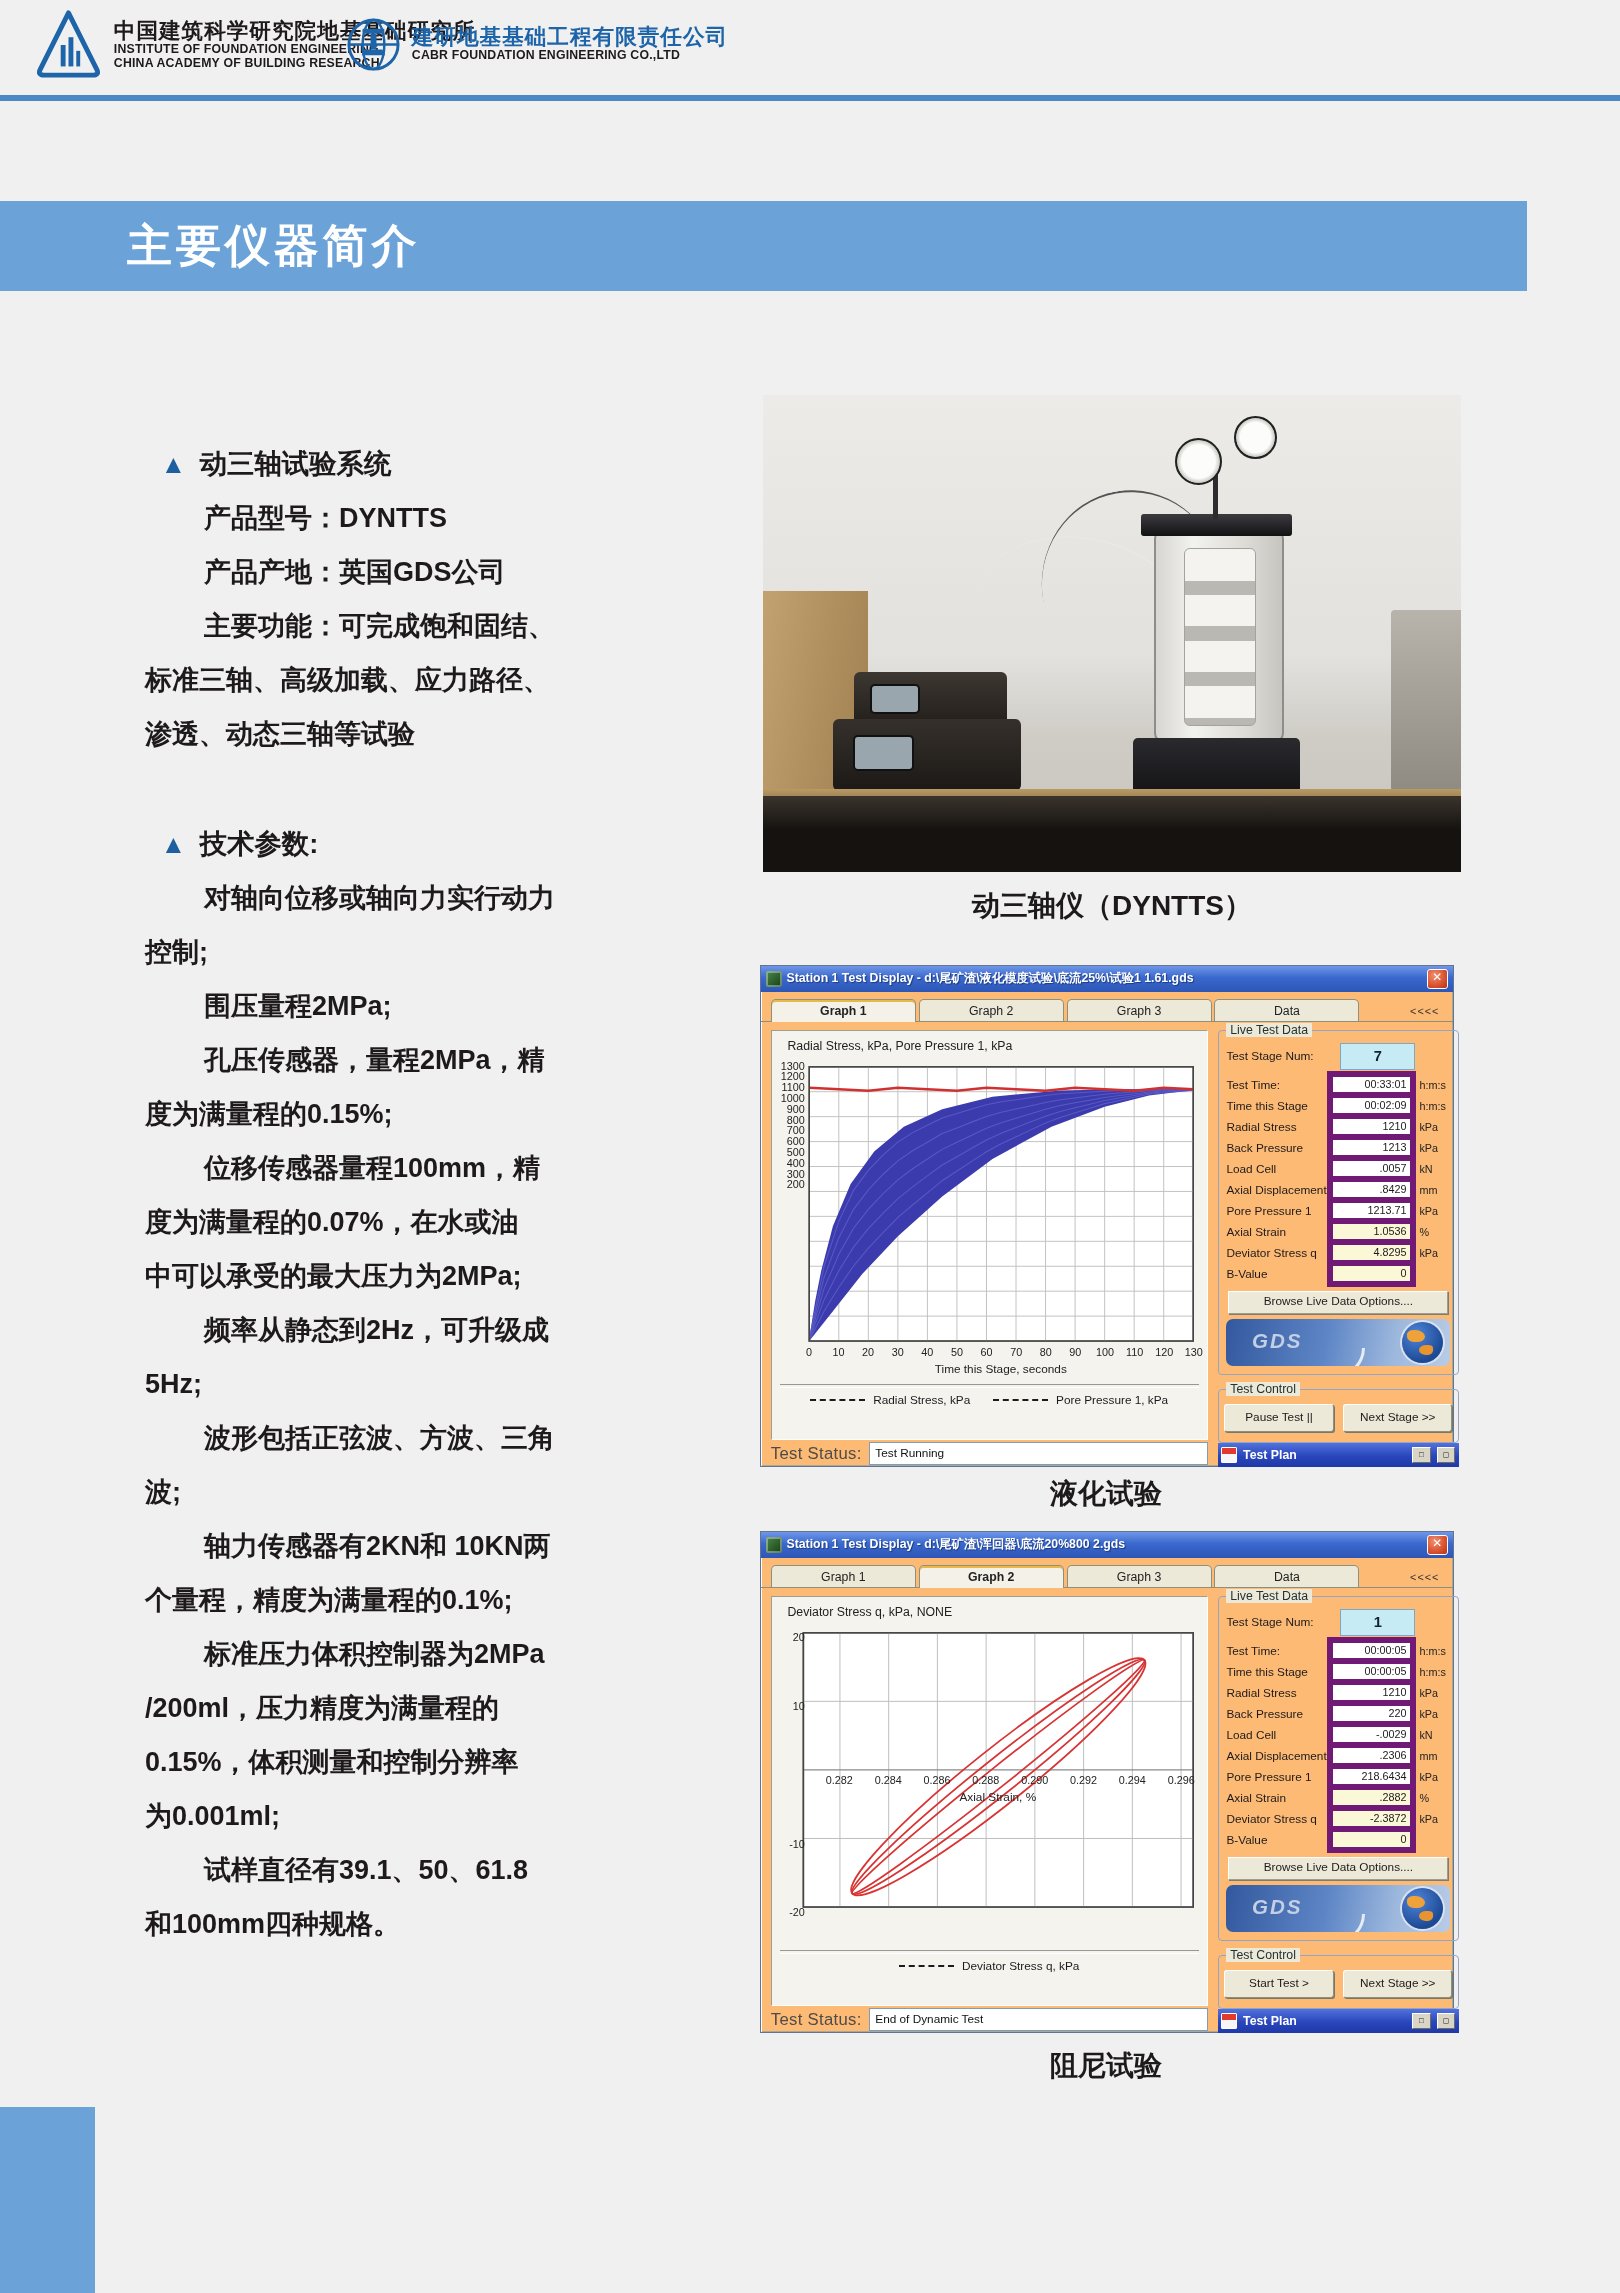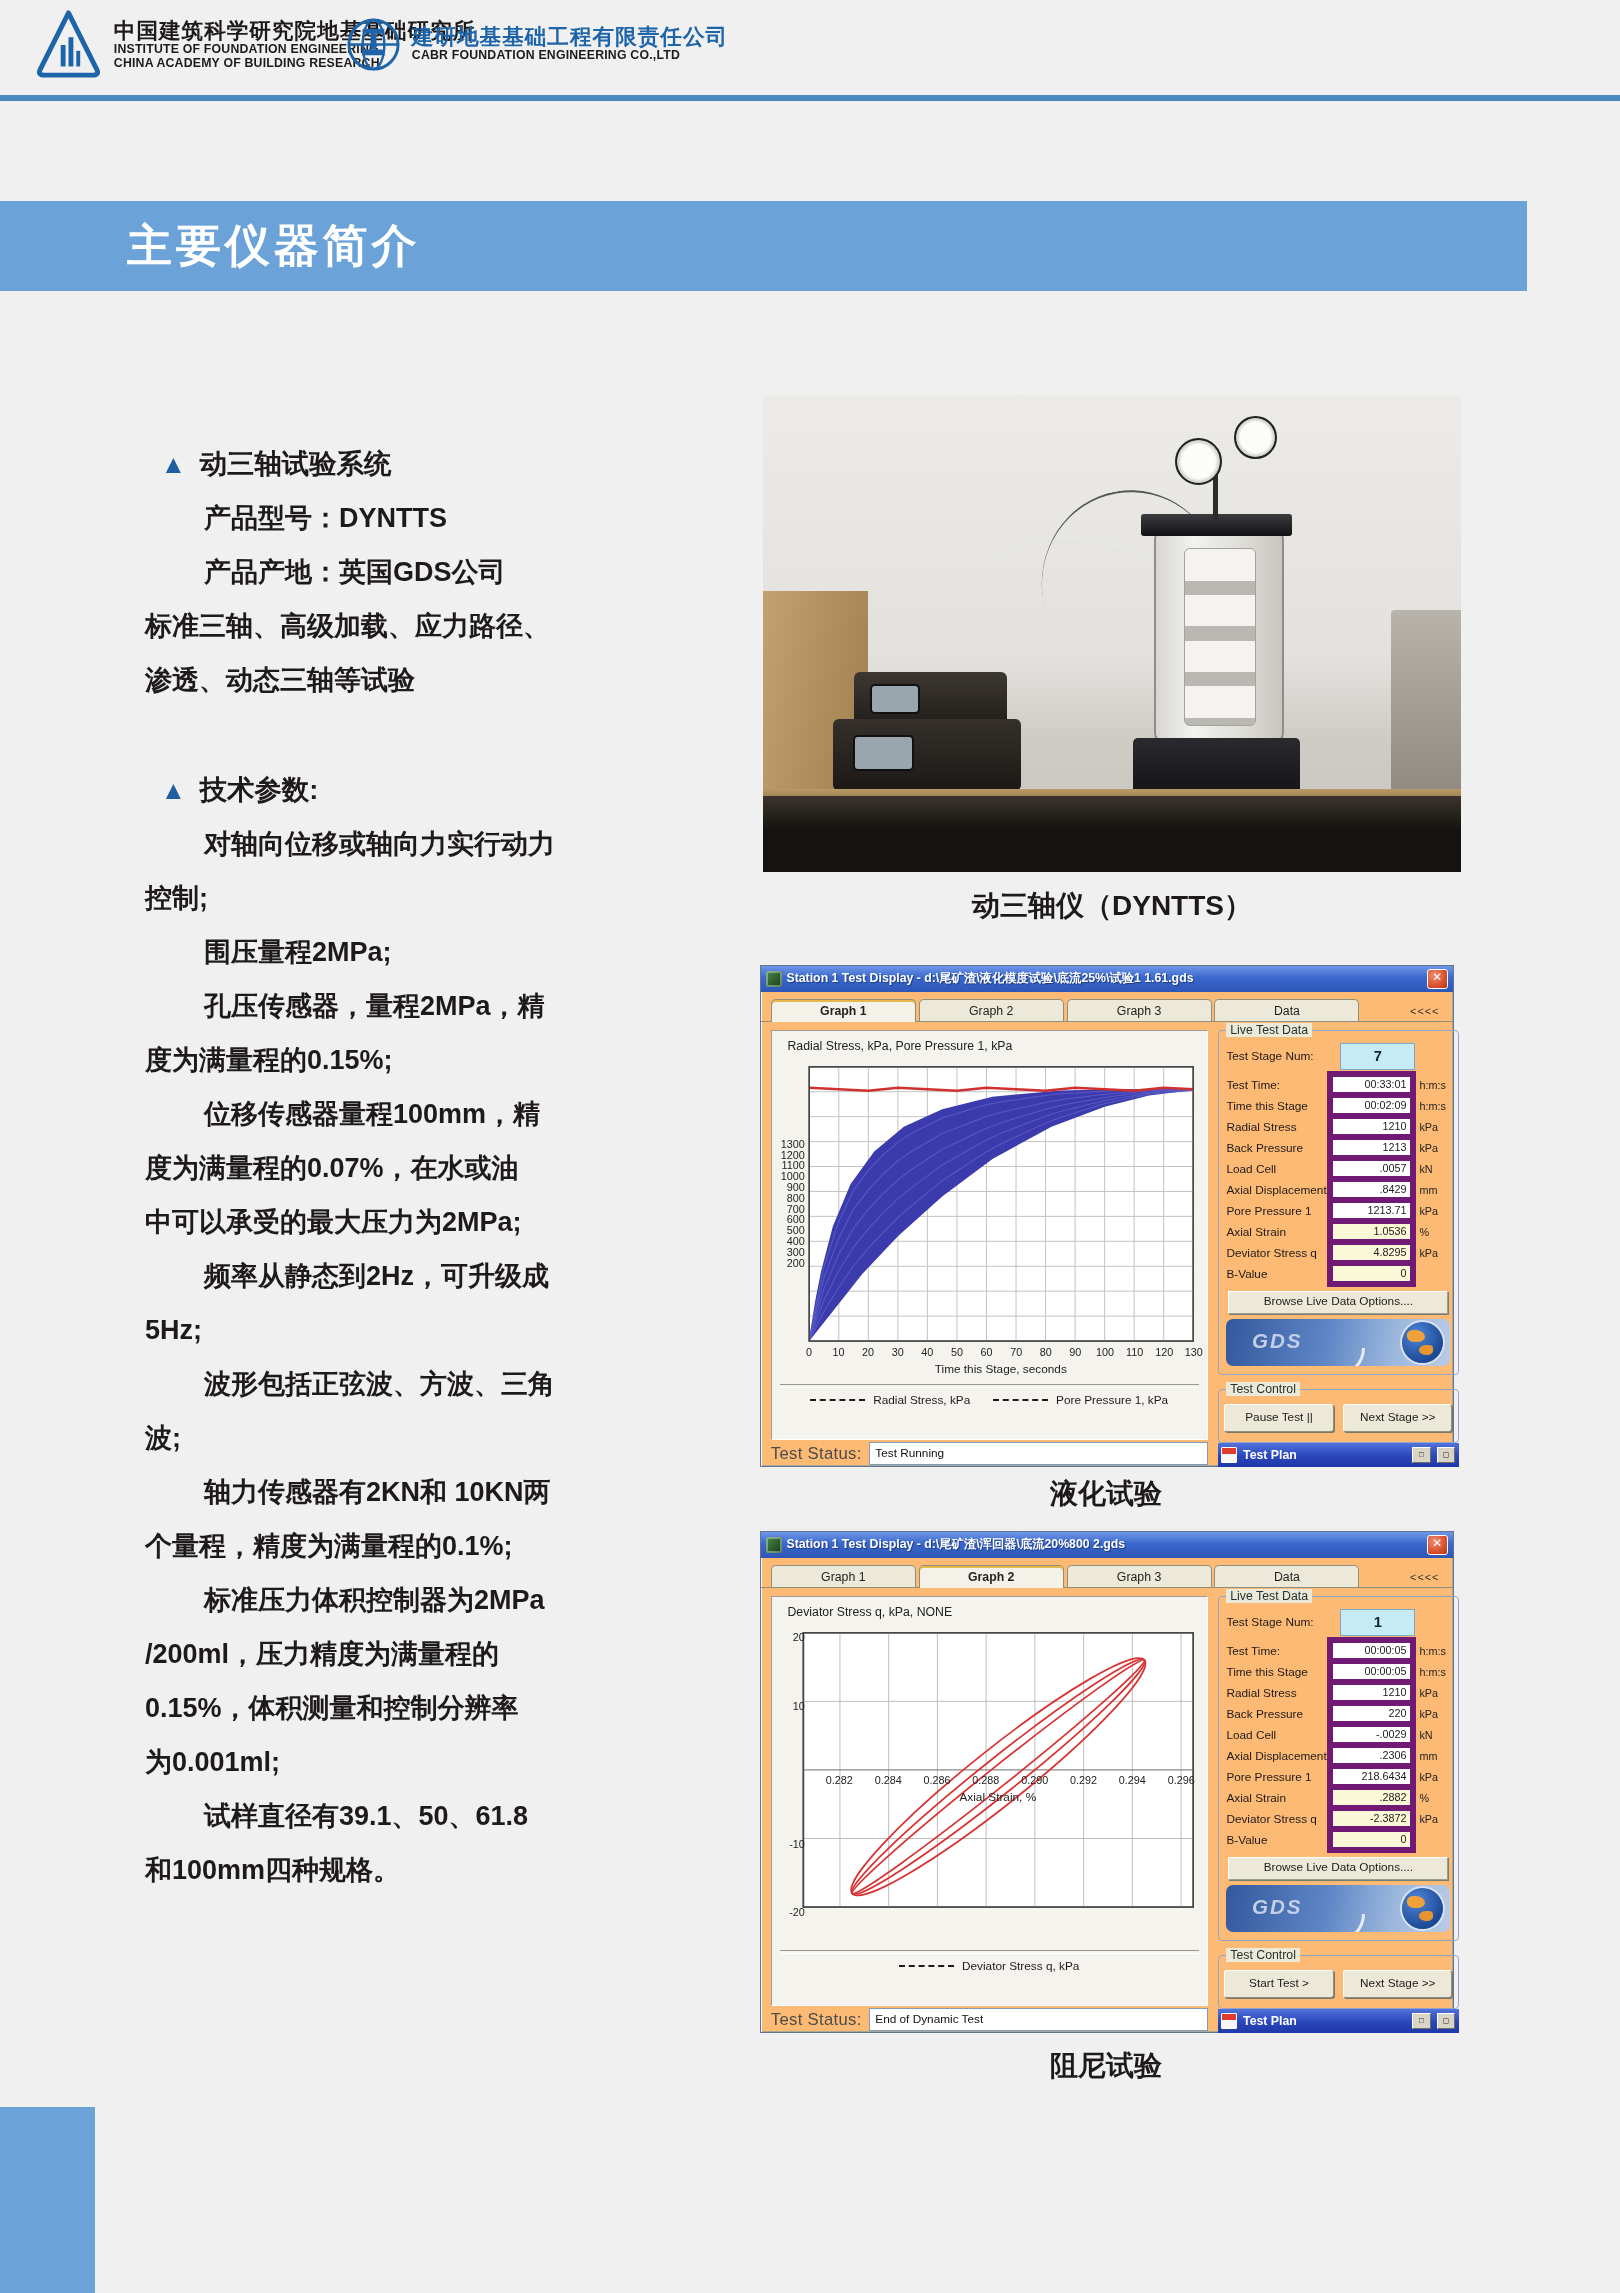--- a/index.html
+++ b/index.html
@@ -64,21 +64,21 @@
   .tab{width:143px;text-align:center;font-size:12.3px;padding:3.9px 0 2.9px;background:#ece9d8;border:1px solid #8f8f7d;border-bottom:none;
        border-radius:4.9px 4.9px 0 0;margin-top:2.9px;color:#222;}
   .tab.active{font-weight:bold;background:#f4f2e8;margin-bottom:-1px;padding-bottom:3.9px;box-shadow:inset 0 2px 0 #e8b84a;}
   .collapse{margin-left:auto;font-size:10.8px;letter-spacing:1px;color:#333;padding:0 3.9px 3.9px;}
   .win-content{flex:1;display:flex;gap:9.8px;padding:7.8px 7.8px 7.8px 9.8px;}
   .chart-col{width:443px;display:flex;flex-direction:column;}
   .chart-panel{flex:1;background:#f4f3ee;border:1px solid #9d9d92;border-right-color:#fff;border-bottom-color:#fff;padding:3.9px 2px;}
   .chart-title{font-size:12.3px;color:#222;margin:3.9px 0 0 13.7px;}
   .plot-wrap{position:relative;width:431px;height:325px;margin:2px auto 0;}
   .plot-svg{position:absolute;left:0;top:0;}
-  .ylabels{position:absolute;left:0;top:5.9px;width:31px;height:286px;display:flex;flex-direction:column;justify-content:center;}
+  .ylabels{position:absolute;left:0;top:5.9px;width:31px;height:286px;display:flex;flex-direction:column;justify-content:flex-start;}
   .ylabels span{font-size:10.8px;text-align:right;line-height:10.8px;color:#222;}
   .ylabels.abs{display:block;}
   .ylabels.abs span{position:absolute;right:0;}
   .xlabels{position:absolute;display:flex;justify-content:space-between;}
   .xlabels span{font-size:10.8px;text-align:center;color:#222;}
   .w1 .xlabels{left:20.6px;top:291px;width:414px;}
   .w1 .xlabels span{width:29px;}
   .xaxis-title{position:absolute;font-size:11.8px;color:#222;text-align:center;}
   .w1 .xaxis-title{left:35px;top:307px;width:384px;}
   .w2 .xlabels{left:46px;top:153px;width:381px;}
@@ -167,20 +167,21 @@
 
   <div class="left-col">
     <div class="sec-head">
       <span class="tri">▲</span>
       <span>动三轴试验系统</span>
     </div>
     <div>
 
     <div class="bodyline indent">产品型号：DYNTTS</div>
         <div class="bodyline indent">产品产地：英国GDS公司</div>
+        <div class="bodyline indent">主要功能：可完成饱和固结、</div>
         <div class="bodyline">标准三轴、高级加载、应力路径、</div>
         <div class="bodyline">渗透、动态三轴等试验</div>
       </div>
     <div class="sec-head gap">
       <span class="tri">▲</span>
       <span>技术参数:</span>
     </div>
     <div>
 
     <div class="bodyline indent">对轴向位移或轴向力实行动力</div>

